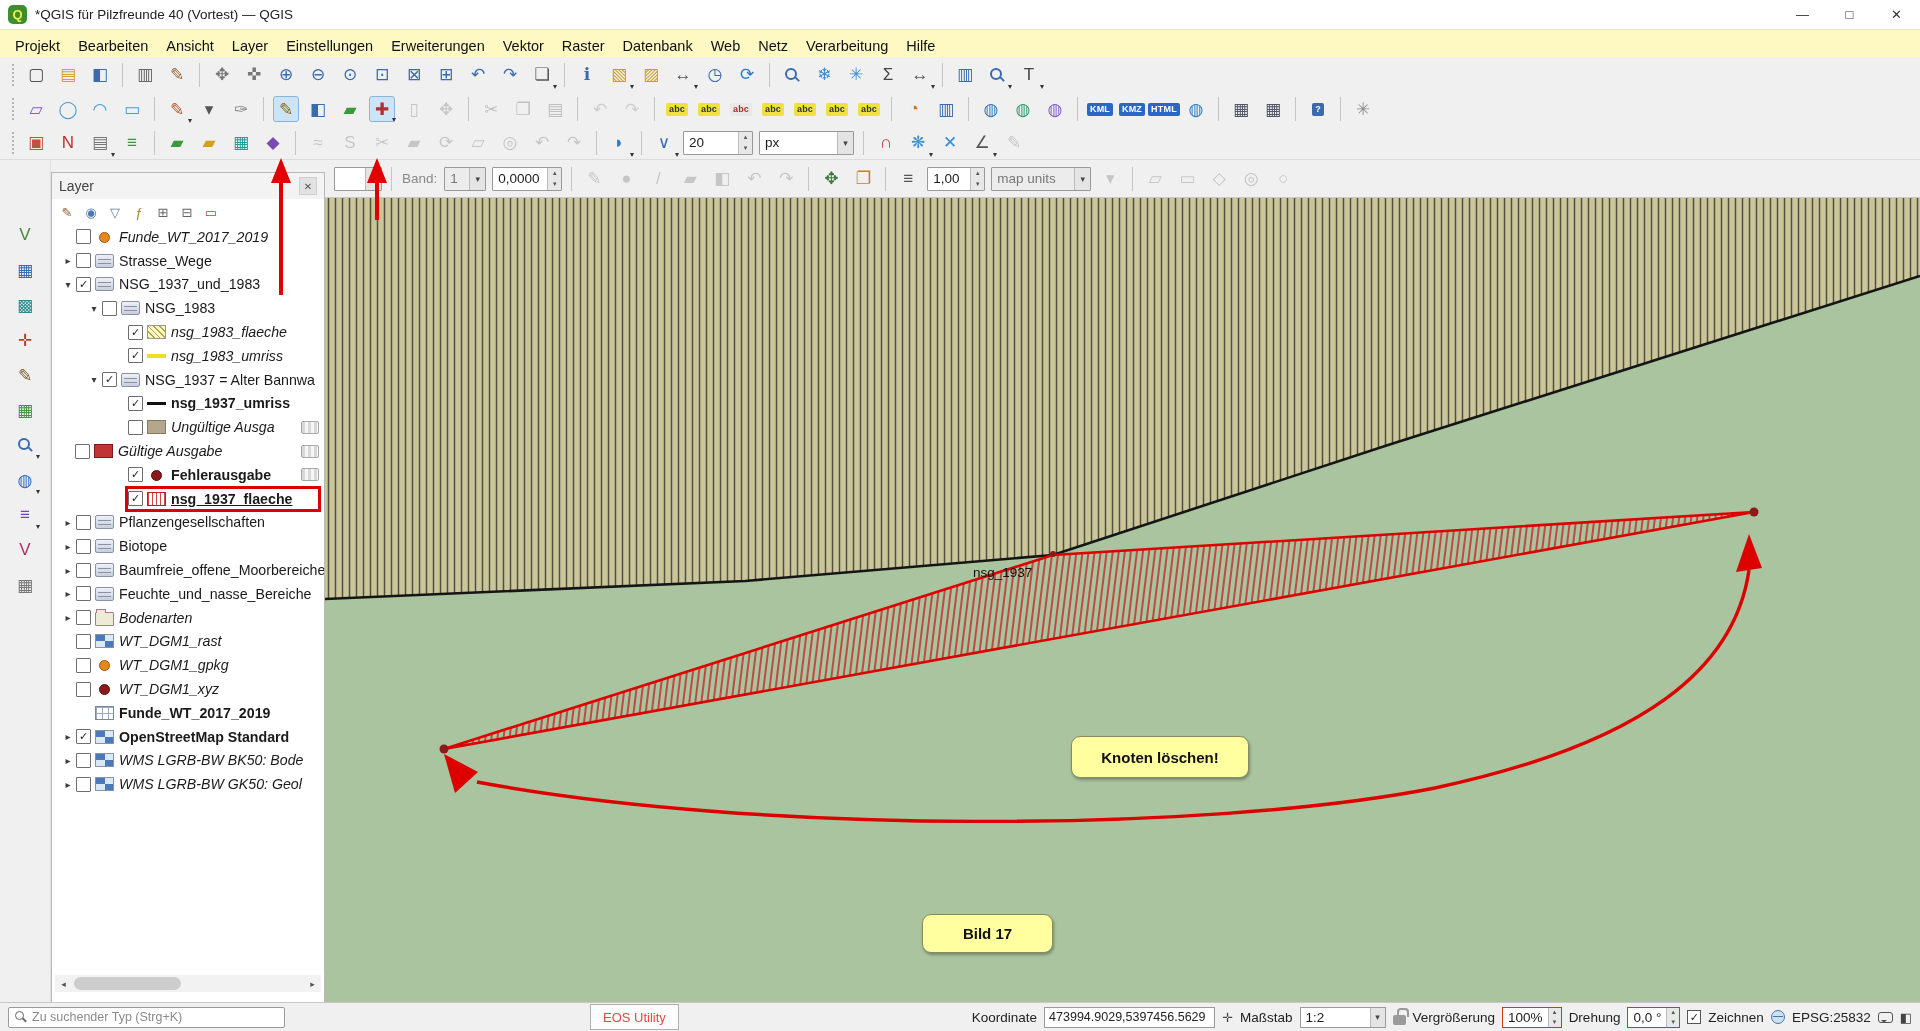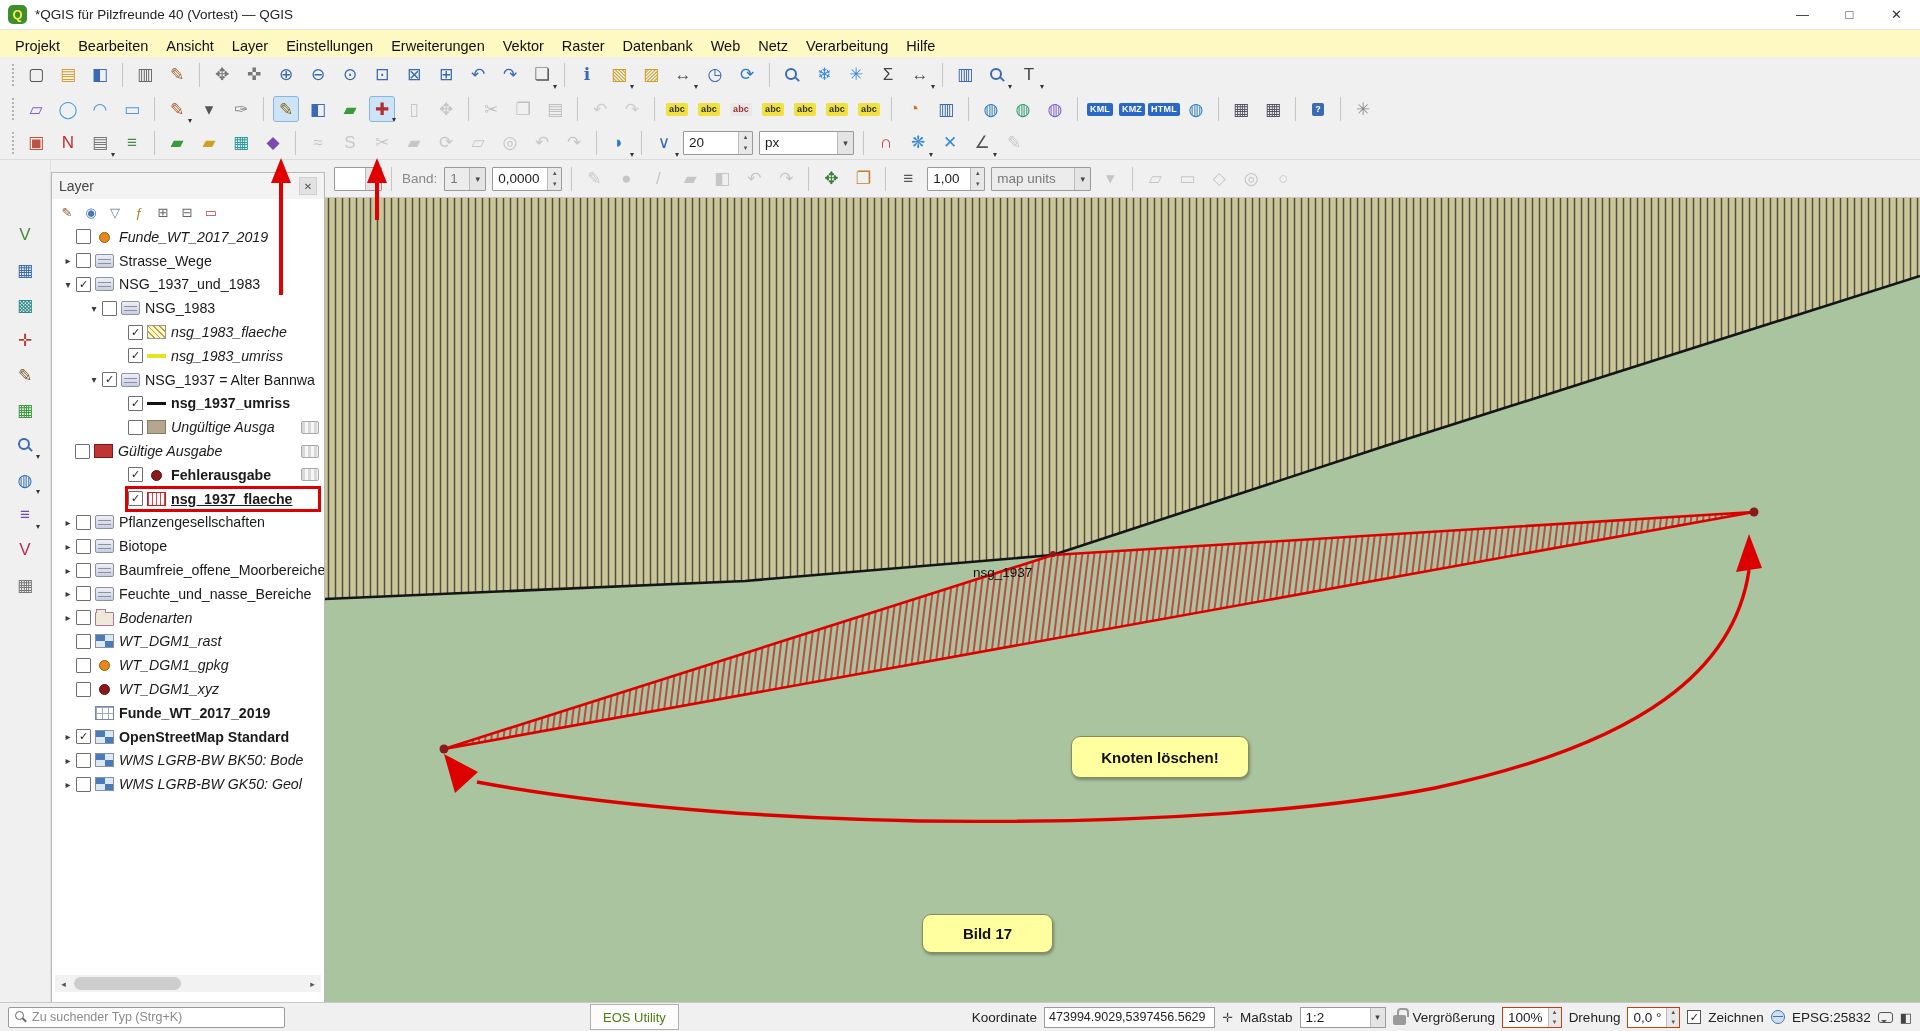--- a/index.html
+++ b/index.html
@@ -105,21 +105,21 @@
 .overlay-arrows{position:absolute;left:256px;top:125px;width:150px;height:185px;z-index:99;pointer-events:none}
 
 
 .statusbar{height:29px;background:#f0f0f0;border-top:1px solid #c8c8c8;display:flex;align-items:center;padding:0 8px;gap:20px;font-size:13.5px;position:relative;flex:none}
 .sb-search{width:277px;height:21px;background:#fff;border:1px solid #9a9a9a;border-radius:2px;display:flex;align-items:center;gap:5px;padding:0 6px;flex:none}
 .sb-search input{border:none;outline:none;flex:1;font-size:12.5px;font-family:inherit;color:#333;background:transparent}
 .sb-search input::placeholder{color:#8a8a8a}
 .smag{position:relative;width:12px;height:12px;flex:none}
 .smag::before{content:"";position:absolute;left:0;top:0;width:7px;height:7px;border:1.5px solid #666;border-radius:50%}
 .smag::after{content:"";position:absolute;left:7px;top:8px;width:5px;height:1.5px;background:#666;transform:rotate(45deg)}
-.eos{position:absolute;left:590px;top:1px;height:26px;padding:3px 12px;background:#fcfcfc;border:1px solid #b0b0b0;display:flex;align-items:center;font-size:13px;color:#4d7c0f}
+.eos{position:absolute;left:590px;top:1px;height:26px;padding:3px 12px;background:#fcfcfc;border:1px solid #b0b0b0;display:flex;align-items:center;font-size:13px;color:#ef4444}
 .sb-right{margin-left:auto;display:flex;align-items:center;gap:7px}
 .sb-label{color:#222;white-space:nowrap}
 .sb-input{height:21px;background:#fff;border:1px solid #9a9a9a;font-size:12.5px;font-family:inherit;color:#222;padding:0 4px}
 .coord{width:171px}
 .sb-combo{height:21px;width:86px;background:#fff;border:1px solid #9a9a9a;display:flex;align-items:center}
 .sb-combo .v{flex:1;padding:0 5px}
 .sb-combo .dd{width:15px;text-align:center;font-size:9px;color:#444;background:#e4e4e4;border-left:1px solid #bbb;height:100%;display:flex;align-items:center;justify-content:center}
 .sb-spin{height:21px;background:#fff;border:1px solid #c2410c;display:flex;align-items:center}
 .sb-spin .v{padding:0 5px}
 .sb-spin .arrs{width:13px;height:100%;border-left:1px solid #bbb;display:flex;flex-direction:column}

